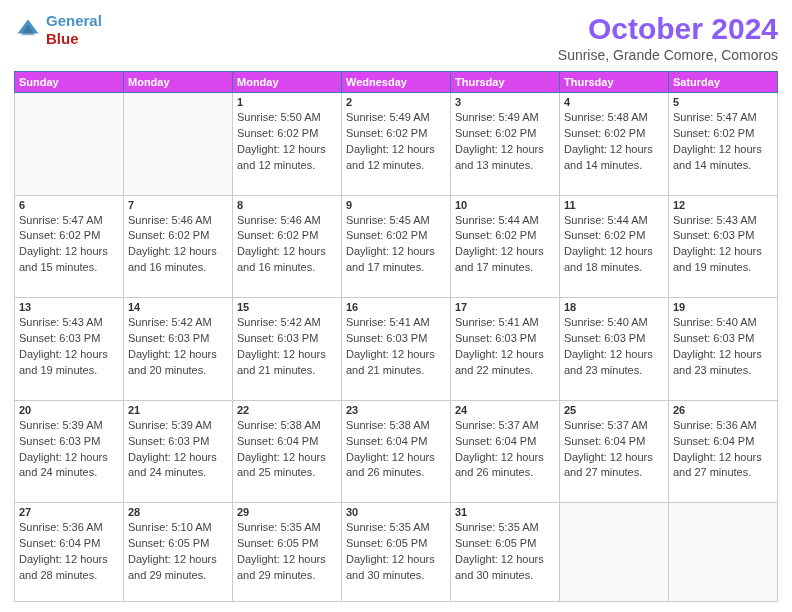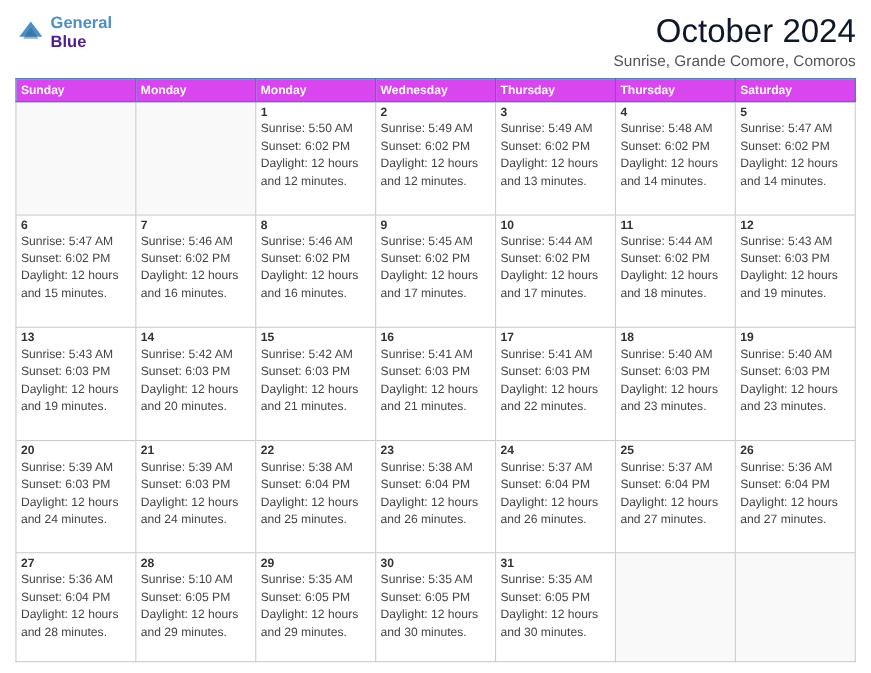--- a/index.html
+++ b/index.html
@@ -39,22 +39,22 @@
     }
     .logo-icon {
       width: 28px;
       height: 28px;
     }
     .title-block {
       text-align: right;
     }
     .main-title {
       font-size: 30px;
-      font-weight: normal;
-      color: #0f172a;
+      font-weight: bold;
+      color: #8b5cf6;
       line-height: 1.1;
     }
     .sub-title {
       font-size: 14px;
       color: #555;
       margin-top: 2px;
     }
     .calendar {
       flex: 1;
       border: 1px solid #ccc;
@@ -108,21 +108,21 @@
 
 <div class="page">
   <div class="header">
     <div class="logo">
       <svg class="logo-icon" viewBox="0 0 32 32">
         <polygon points="16,4 28,20 4,20" fill="#4a90c4"></polygon>
         <polygon points="16,10 24,22 8,22" fill="#2a6090" opacity="0.5"></polygon>
       </svg>
       <div class="logo-text">
         <div><span>General</span></div>
-        <div><span style="color:#4c1d95">Blue</span></div>
+        <div><span style="color:#b91c1c">Blue</span></div>
       </div>
     </div>
     <div class="title-block">
       <div class="main-title">October 2024</div>
       <div class="sub-title">Sunrise, Grande Comore, Comoros</div>
     </div>
   </div>
 
   <table class="calendar">
     <thead>

